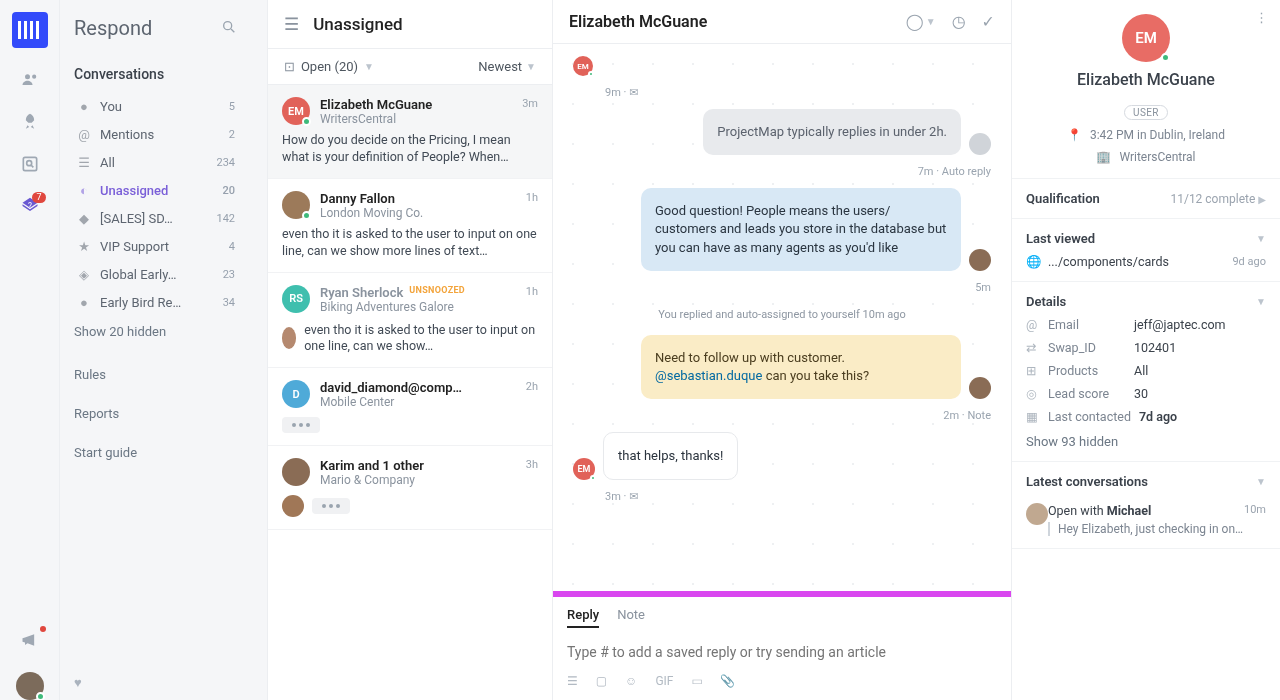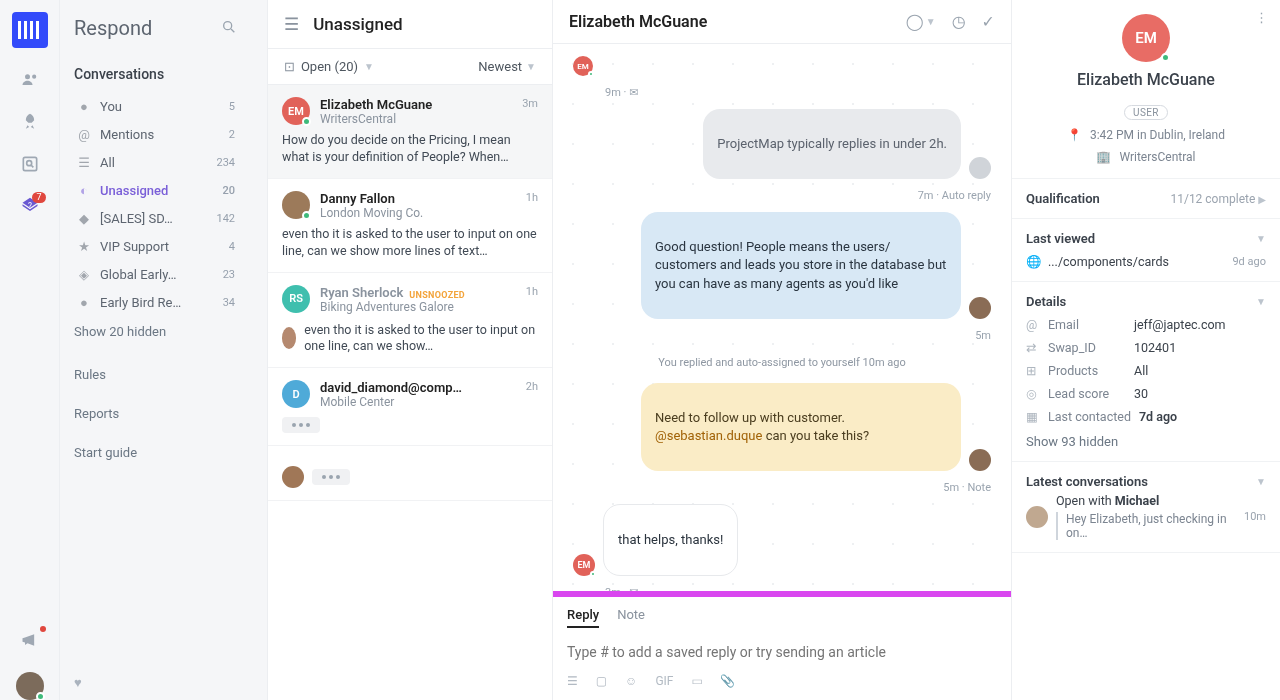--- a/index.html
+++ b/index.html
@@ -46,27 +46,27 @@
 .tag-un{font-size:9px;font-weight:700;color:#f3a43b;letter-spacing:.3px}
 .initials{width:28px;height:28px;border-radius:50%;display:flex;align-items:center;justify-content:center;font-size:11px;font-weight:600;color:#fff;position:relative}
 .c-red{background:#e16259}.c-teal{background:#3fbfae}.c-blue{background:#4faad8}
 
 
 .thread{flex:1;min-width:0;background:#fff;border-right:1px solid #eceef1;display:flex;flex-direction:column;position:relative}
 .thread .hdr{padding:12px 16px;border-bottom:1px solid #eceef1;display:flex;align-items:center;justify-content:space-between}
 .thread .hdr .title{font-size:16px;font-weight:600;color:#222}
 .thread .hdr .actions{display:flex;align-items:center;gap:16px;color:#9aa4af}
 .thread .body{flex:1;overflow:hidden;padding:12px 20px;background-image:radial-gradient(circle,#eef0f2 1px,transparent 1px);background-size:40px 40px;display:flex;flex-direction:column;gap:10px}
-.bubble{max-width:320px;padding:26px 14px;border-radius:17px;font-size:13px;line-height:1.4}
+.bubble{max-width:320px;padding:14px 14px;border-radius:10px;font-size:13px;line-height:1.4}
 .btxt{font-size:13px}
 .sys{align-self:flex-end;background:#e8eaed;color:#5b626d}
 .agent{align-self:flex-end;background:#d8e8f5;color:#2a3540}
 .note{align-self:flex-end;background:#faecc6;color:#4a3d1f}
 .cust{align-self:flex-start;background:#fff;border:1px solid #e7e9ec;color:#2b343e}
-.mention{color:#a16207}
+.mention{color:#0369a1}
 .meta{font-size:11px;color:#9aa4af;align-self:flex-end}
 .meta.left{align-self:flex-start;margin-left:32px}
 .row-msg{display:flex;align-items:flex-end;gap:8px}
 .row-msg.right{align-self:flex-end}
 .row-msg.left{align-self:flex-start}
 .sep{font-size:11px;color:#8e97a2;text-align:center;margin:4px 0}
 .composer{border-top:6px solid #d946ef;padding:10px 14px 12px}
 .composer .tabs{display:flex;gap:18px;font-size:13px;color:#8a939e;margin-bottom:10px}
 .composer .tabs .on{color:#222;font-weight:500;border-bottom:2px solid #222;padding-bottom:4px}
 .composer input{width:100%;border:none;outline:none;font-size:14px;color:#7e8894;padding:6px 0 14px}
@@ -81,21 +81,21 @@
 .role{display:inline-block;margin-top:16px;font-size:10px;color:#8a939e;border:1px solid #d6dae0;border-radius:10px;padding:1px 8px;letter-spacing:.4px}
 .det-line{display:flex;align-items:center;gap:8px;font-size:12px;color:#7c8591;margin-top:8px;justify-content:center}
 .sec{padding:12px 14px;border-bottom:1px solid #f0f2f4}
 .sec h4{font-size:13px;font-weight:600;display:flex;align-items:center;justify-content:space-between}
 .sec .muted{color:#9ba4af;font-weight:400;font-size:12px}
 .kv{display:flex;align-items:center;gap:8px;font-size:12.5px;color:#3b424b;margin-top:8px}
 .kv .ic{color:#aeb6bf;width:14px}
 .kv .k{color:#7c8591;min-width:78px}
 .kv .v{color:#3b424b}
 .kv .right{margin-left:auto;color:#9ba4af;font-size:11px}
-.latest .line{display:flex;gap:8px;align-items:center;margin-top:4px}
+.latest .line{display:flex;gap:0;align-items:flex-start;margin-top:14px}
 .latest .txt{font-size:12.5px;color:#3b424b}
 .latest .sm{font-size:12px;color:#7c8591;border-left:2px solid #cfd5dc;padding-left:8px;margin-top:4px}
 .chev{color:#bcc4cd;font-size:10px}
 svg{width:100%;height:100%}
 </style>
 </head>
 <body>
 
 <div class="rail">
   <div class="logo">
@@ -244,21 +244,21 @@
     </div>
     <div class="prev">even tho it is asked to the user to input on one line, can we show more lines of text…</div>
   </div>
 
   <div class="conv">
     <div class="row1">
       <div class="initials c-teal">
           <span>RS</span>
         </div>
       <div style="flex:1;min-width:0">
-        <div style="display:flex;gap:6px;align-items:flex-end">
+        <div style="display:flex;gap:6px;align-items:flex-start">
             <span class="name" style="color:#8a939e">Ryan Sherlock</span>
             <span class="tag-un">UNSNOOZED</span>
           </div>
         <div class="sub">Biking Adventures Galore</div>
       </div>
       <div class="time">1h</div>
     </div>
     <div class="mini-row">
         <div class="avatar small" style="background:#b5896f"></div>
         <span class="prev" style="margin:0">even tho it is asked to the user to input on one line, can we show…</span>
@@ -279,20 +279,28 @@
     <div class="mini-row">
         <span class="dots">
           <i></i>
           <i></i>
           <i></i>
         </span>
       </div>
   </div>
 
   <div class="conv">
+    <div class="row1">
+      <div class="avatar" style="background:#8a6c55"></div>
+      <div style="flex:1;min-width:0">
+        <div class="name">Karim and 1 other</div>
+        <div class="sub">Mario &amp; Company</div>
+      </div>
+      <div class="time">3h</div>
+    </div>
     <div class="mini-row">
         <div class="avatar small" style="background:#a07757"></div>
         <span class="dots">
           <i></i>
           <i></i>
           <i></i>
         </span>
       </div>
   </div>
 </div>
@@ -323,21 +331,21 @@
       <div class="avatar small" style="background:#8a6c55"></div>
     </div>
     <div class="meta">5m</div>
 
     <div class="sep">You replied and auto-assigned to yourself 10m ago</div>
 
     <div class="row-msg right">
       <div class="bubble note"><span class="btxt"><span>Need to follow up with customer. </span><span class="mention">@sebastian.duque</span><span> can you take this?</span></span></div>
       <div class="avatar small" style="background:#8a6c55"></div>
     </div>
-    <div class="meta">5m · Note</div>
+    <div class="meta">2m · Note</div>
 
     <div class="row-msg left">
       <div class="initials c-red" style="width:22px;height:22px;font-size:9px">EM<span class="presence" style="width:6px;height:6px"></span></div>
       <div class="bubble cust"><span class="btxt">that helps, thanks!</span></div>
     </div>
     <div class="meta left"><span>3m ·</span> ✉</div>
   </div>
   <div class="composer">
     <div class="tabs">
       <span class="on">Reply</span>

